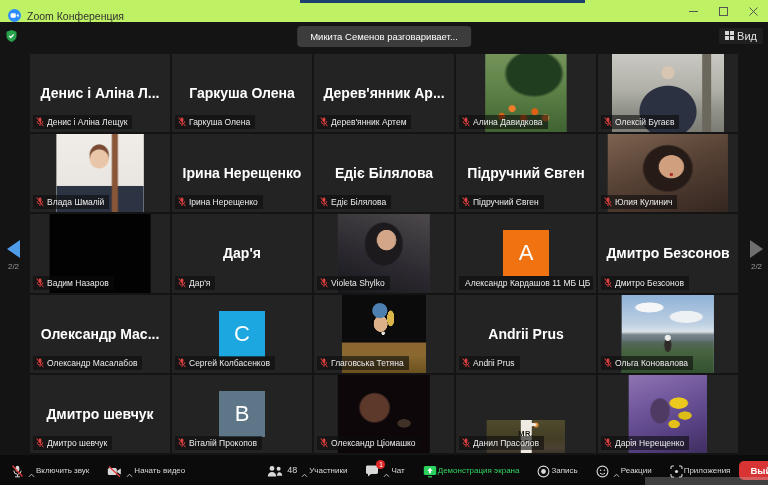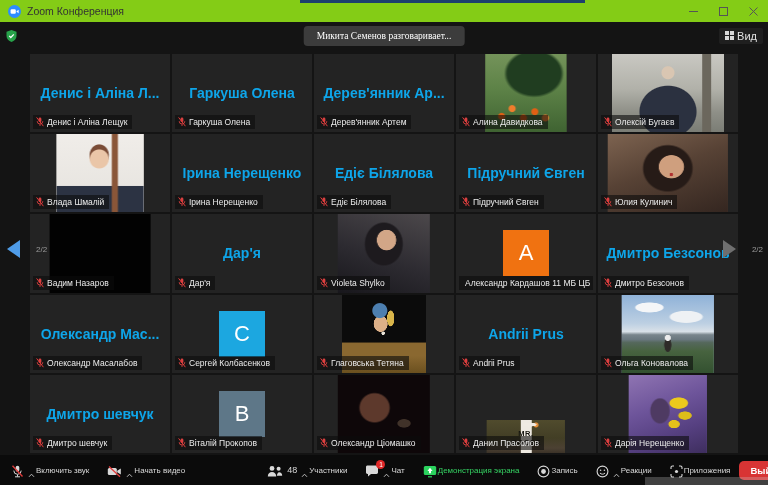--- a/index.html
+++ b/index.html
@@ -1,40 +1,40 @@
 <!DOCTYPE html>
 <html><head>
 <meta charset="utf-8">
 <style>
   * { margin:0; padding:0; box-sizing:border-box; }
   html,body { width:768px; height:485px; overflow:hidden; background:#000;
               font-family:"Liberation Sans","DejaVu Sans",sans-serif; }
   .window { width:768px; height:485px; display:flex; flex-direction:column; position:relative; }
 
   
-  .titlebar { height:22px; background:#84cc16; display:flex; align-items:center; flex:0 0 22px; position:relative; }
+  .titlebar { height:22px; background:#bef264; display:flex; align-items:flex-end; flex:0 0 22px; position:relative; }
   .titlebar .app-icon { margin-left:8px; display:flex; }
   .titlebar .title { margin-left:6px; font-size:10.5px; color:#333; }
   .win-controls { position:absolute; right:0; top:0; height:22px; display:flex; }
   .win-btn { width:30px; height:22px; display:flex; align-items:center; justify-content:center; }
   .top-artifact { position:absolute; top:0; left:300px; width:285px; height:3px; background:#1d3f6e; z-index:5; }
 
   
   .meeting { height:433px; flex:0 0 433px; background:#141414; position:relative; }
   .shield { position:absolute; left:6px; top:6px; }
   .notification { position:absolute; top:4px; left:50%; transform:translateX(-50%);
-                  background:#3c3c3c; color:#fff; font-size:9.5px; padding:5px 13px; border-radius:4px; white-space:nowrap;font-family:Liberation Serif, serif; }
+                  background:#3c3c3c; color:#fff; font-size:9.5px; padding:5px 13px; border-radius:4px; white-space:nowrap; }
   .view-btn { position:absolute; right:5px; top:6px; display:flex; align-items:center; gap:3px;
               color:#e2e2e2; font-size:11px; background:rgba(255,255,255,0.05); padding:2px 6px; border-radius:2px; }
 
   .participants-grid { position:absolute; top:32px; left:30px; right:30px; bottom:2px;
                        display:grid; grid-template-columns:repeat(5,1fr); grid-template-rows:repeat(5,1fr); gap:2px; }
   .tile { position:relative; background:#232323; overflow:hidden; }
   .big-name { position:absolute; inset:0; display:flex; align-items:center; justify-content:center;
-              color:#0ea5e9; font-size:14px; font-weight:700; white-space:nowrap; }
+              color:#ffffff; font-size:14px; font-weight:700; white-space:nowrap; }
   .avatar { position:absolute; top:50%; left:50%; transform:translate(-50%,-50%);
             width:46px; height:46px; display:flex; align-items:center; justify-content:center;
             color:#fff; font-size:22px; }
   .tile-label { position:absolute; left:3px; bottom:3px; display:flex; align-items:center; gap:3px;
                 background:rgba(12,12,12,0.6); padding:2px 5px 2px 3px; font-size:8.5px; color:#ececec;
                 max-width:96%; white-space:nowrap; overflow:hidden; z-index:3;justify-content:space-between; }
   .scene { position:absolute; top:0; bottom:0; left:50%; transform:translateX(-50%); }
   .scene-text { position:absolute; top:56%; left:50%; transform:translate(-50%,-50%); width:34px;
                 text-align:center; font-size:7.5px; font-weight:700; color:#15150f; letter-spacing:.5px; line-height:1.1; }
 
@@ -88,21 +88,21 @@
     linear-gradient(90deg, rgba(0,0,0,0) 43%, #efeae2 44% 57%, rgba(0,0,0,0) 58%),
     linear-gradient(180deg,#504b2d 0%,#423e25 55%,#4c4133 85%,#3c3328 100%); margin-top: 45px;}
   .scene-purple-flowers{width:56%;background-color:#6d549a;background-image:
     radial-gradient(ellipse 18% 11% at 64% 36%, #ecc91c 62%, rgba(236,201,28,0) 70%),
     radial-gradient(ellipse 13% 8% at 72% 52%, #ddbd18 62%, rgba(221,189,24,0) 70%),
     radial-gradient(ellipse 11% 8% at 58% 63%, #e4c11a 62%, rgba(228,193,26,0) 70%),
     radial-gradient(ellipse 20% 26% at 40% 46%, #4e3a62 58%, rgba(78,58,98,0) 66%),
     linear-gradient(160deg,#8f74b2 0%,#6d549a 40%,#564081 70%,#3e2e5e 100%);}
 
   
-  .page-nav { position:absolute; top:218px; display:flex; flex-direction:row; align-items:center; gap:16px; z-index:4; }
+  .page-nav { position:absolute; top:218px; display:flex; flex-direction:column; align-items:center; gap:4px; z-index:4; }
   .page-nav.left { left:7px; } .page-nav.right { right:5px; }
   .tri-left { width:0; height:0; border-top:9px solid transparent; border-bottom:9px solid transparent; border-right:13px solid #4f9ce8; }
   .tri-right { width:0; height:0; border-top:9px solid transparent; border-bottom:9px solid transparent; border-left:13px solid #6f6f6f; }
   .page-count { font-size:8px; color:#9a9a9a; }
 
   
   .toolbar { height:30px; flex:0 0 30px; background:#0b0b0b; display:flex; align-items:center; position:relative; }
   .tb-item { display:flex; flex-direction:row; align-items:center; justify-content:space-between; gap:1px; padding:0 9px; height:30px; cursor:default; }
   .tb-icon-row { display:flex; align-items:flex-start; gap:4px; height:13px; }
   .tb-label { font-size:8px; color:#d8d8d8; white-space:nowrap; }

